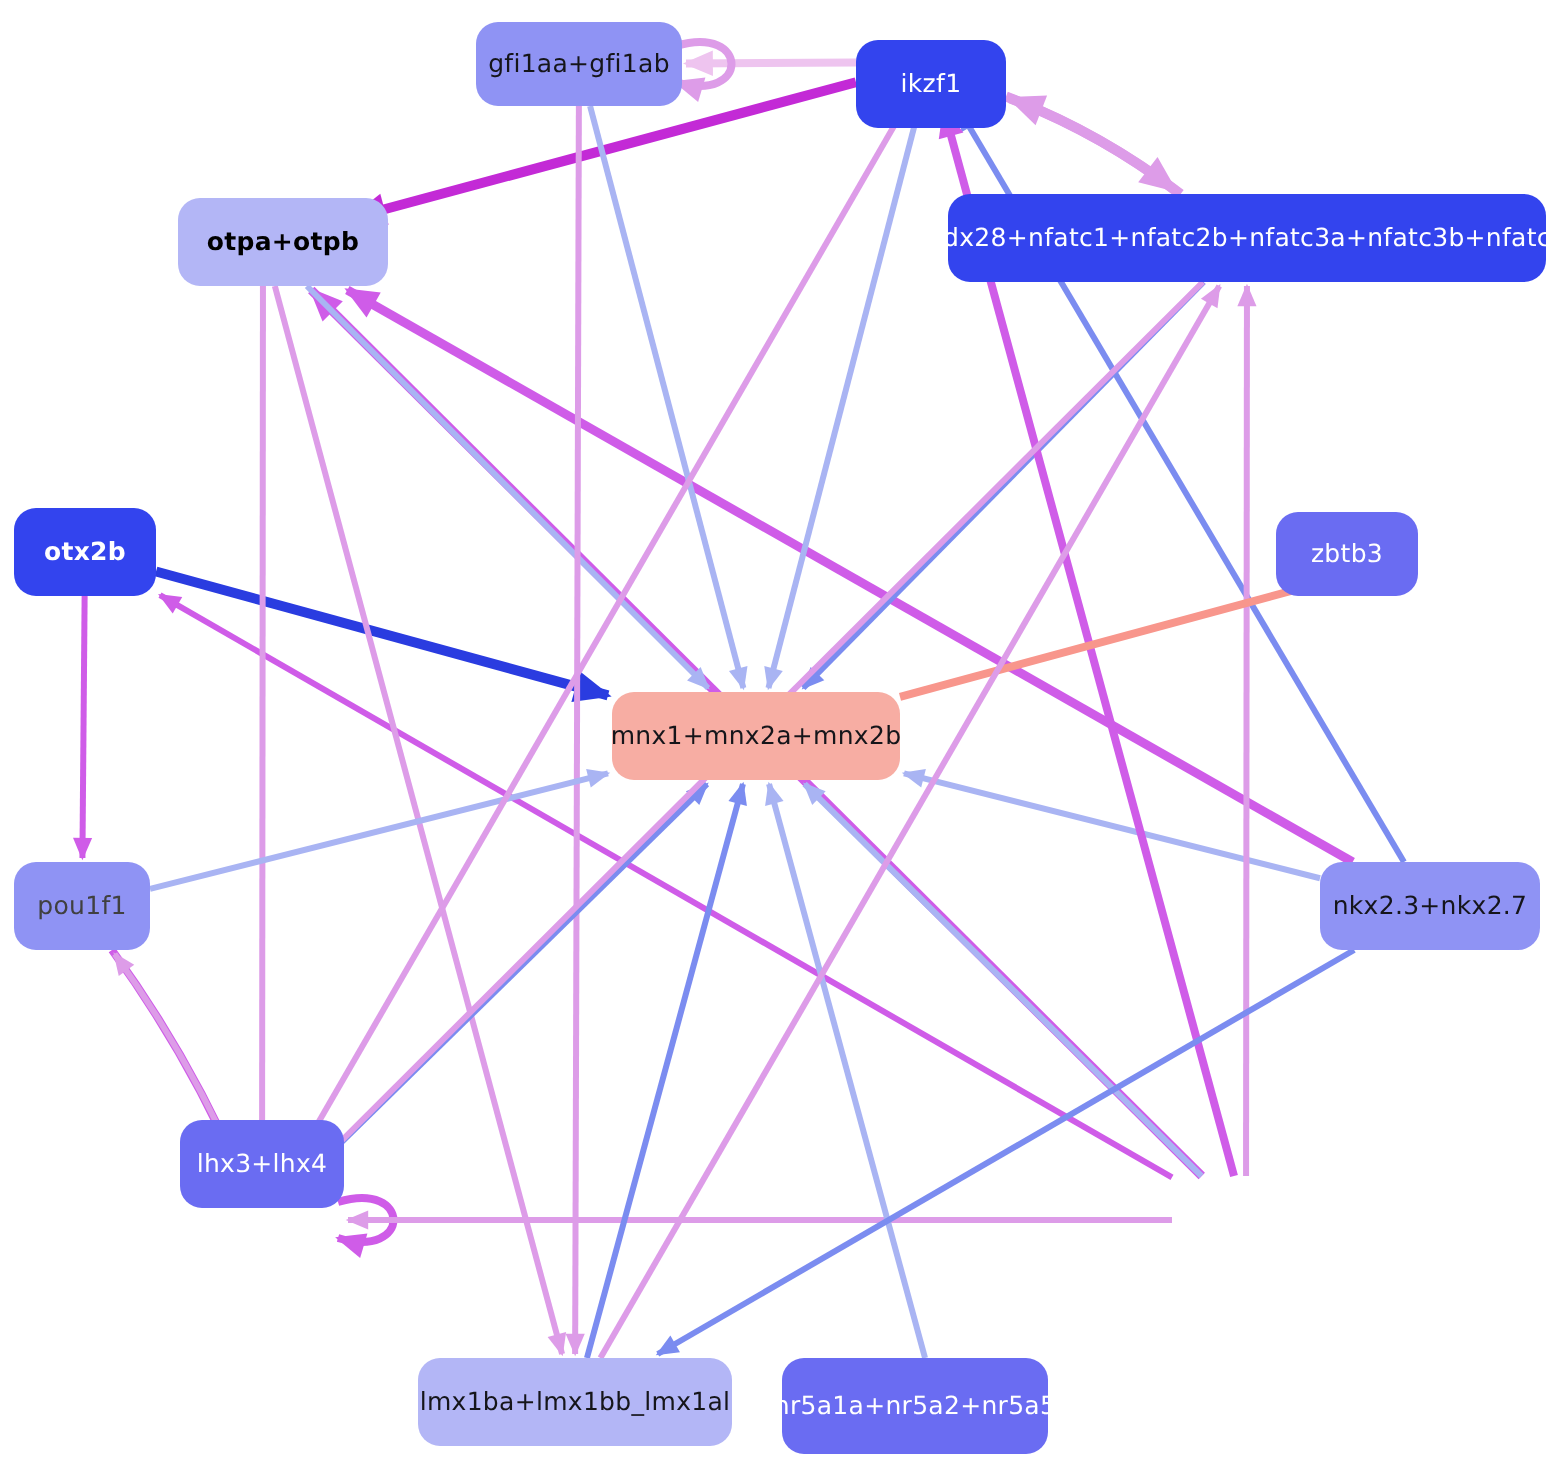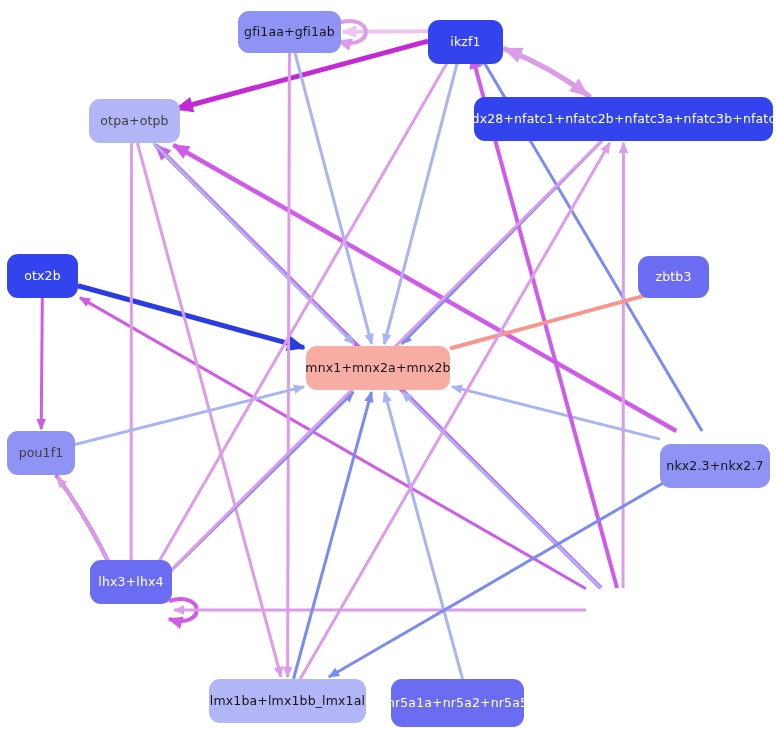--- a/index.html
+++ b/index.html
@@ -185,22 +185,22 @@
       <g>
         <path d="M452.79015544041454,53 L144.86528497409327,586" fill="none" stroke="#dd9ce8" stroke-width="3" stroke-linecap="butt" marker-end="url(#arr8)"></path>
       </g>
       <g>
         <path d="M677.0766129032259,475 L328.8709677419355,677" fill="none" stroke="#7b8cf0" stroke-width="3" stroke-linecap="butt" marker-end="url(#arr10)"></path>
       </g>
     </svg>
 <div class="node" style="left: 238px; top: 11px; width: 103px; height: 42px; background: rgb(143, 147, 244); color: rgb(21, 21, 26);">gfi1aa+gfi1ab</div>
     <div class="node" style="left: 428px; top: 20px; width: 75px; height: 44px; background: rgb(51, 68, 238); color: rgb(255, 255, 255);">ikzf1</div>
     <div class="node" style="left: 474px; top: 97px; width: 299px; height: 44px; background: rgb(51, 68, 238); color: rgb(255, 255, 255);">ddx28+nfatc1+nfatc2b+nfatc3a+nfatc3b+nfatc4</div>
-    <div class="node" style="left: 89px; top: 99px; width: 91px; height: 44px; background: rgb(179, 182, 246); color: #404040;">otpa+otpb</div>
-    <div class="node" style="left: 7px; top: 254px; width: 71px; height: 44px; background: rgb(51, 68, 238); color: rgb(255, 255, 255);">otx2b</div>
+    <div class="node" style="left: 89px; top: 99px; width: 105px; height: 44px; background: rgb(179, 182, 246); color: #000000; font-weight: bold;">otpa+otpb</div>
+    <div class="node" style="left: 7px; top: 254px; width: 71px; height: 44px; background: rgb(51, 68, 238); color: rgb(255, 255, 255); font-weight: bold;">otx2b</div>
     <div class="node" style="left: 638px; top: 256px; width: 71px; height: 42px; background: rgb(106, 108, 242); color: rgb(255, 255, 255);">zbtb3</div>
     <div class="node" style="left: 306px; top: 346px; width: 144px; height: 44px; background: rgb(247, 173, 163); color: rgb(21, 21, 26);">mnx1+mnx2a+mnx2b</div>
     <div class="node" style="left: 7px; top: 431px; width: 68px; height: 44px; background: rgb(143, 147, 244); color: #404040;">pou1f1</div>
-    <div class="node" style="left: 660px; top: 444px; width: 110px; height: 44px; background: rgb(143, 147, 244); color: rgb(21, 21, 26);">nkx2.3+nkx2.7</div>
+    <div class="node" style="left: 660px; top: 431px; width: 110px; height: 44px; background: rgb(143, 147, 244); color: rgb(21, 21, 26);">nkx2.3+nkx2.7</div>
     <div class="node" style="left: 90px; top: 560px; width: 82px; height: 44px; background: rgb(106, 108, 242); color: rgb(255, 255, 255);">lhx3+lhx4</div>
     <div class="node" style="left: 209px; top: 679px; width: 157px; height: 44px; background: rgb(179, 182, 246); color: rgb(21, 21, 26);">lmx1ba+lmx1bb_lmx1al</div>
     <div class="node" style="left: 391px; top: 679px; width: 133px; height: 48px; background: rgb(106, 108, 242); color: rgb(255, 255, 255);">nr5a1a+nr5a2+nr5a5</div>
   </div>
 
 </body></html>

